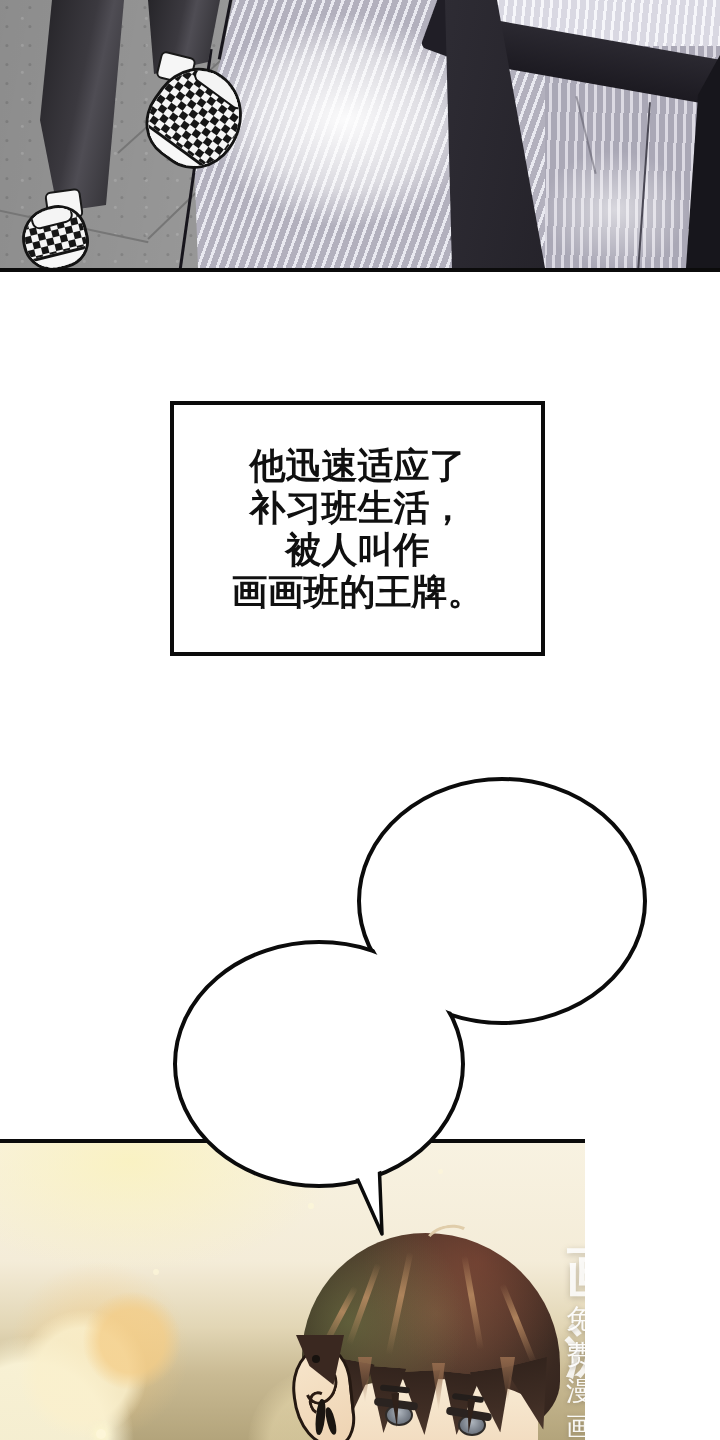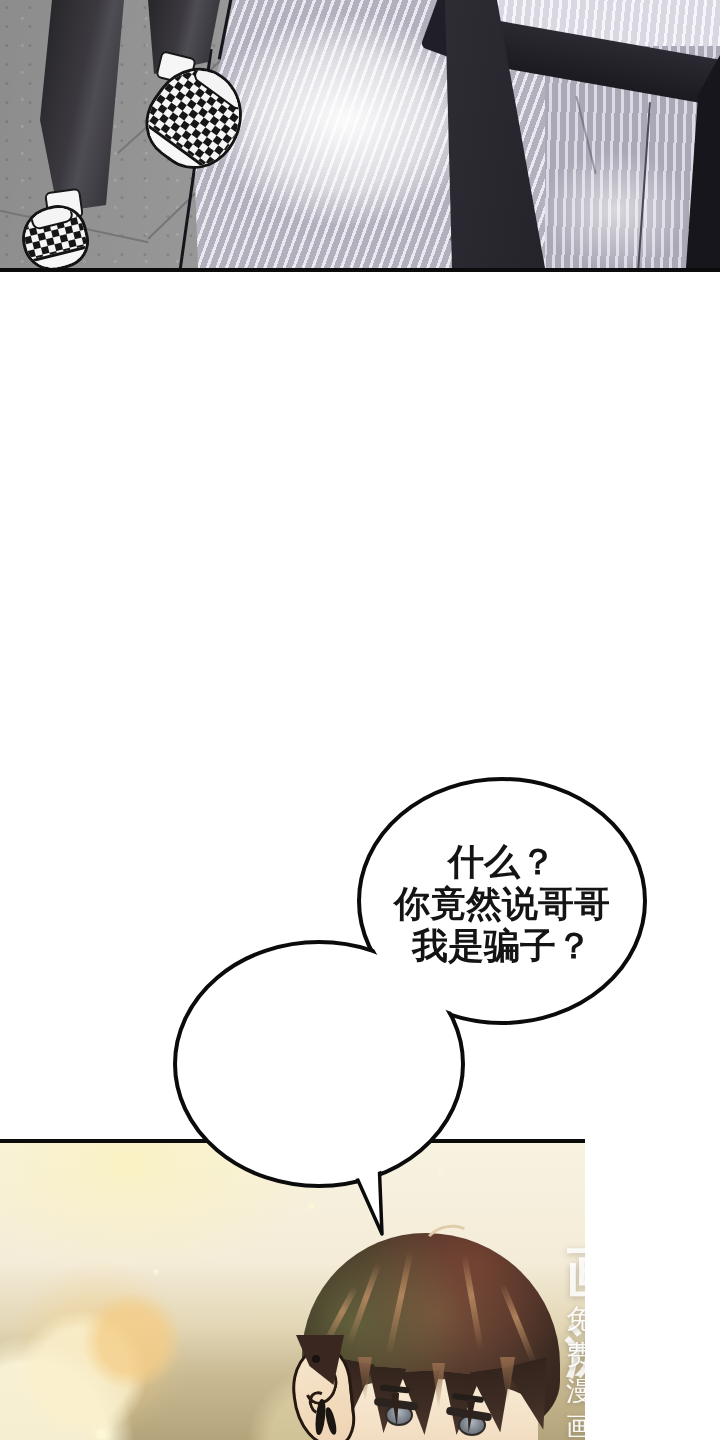--- a/index.html
+++ b/index.html
@@ -207,20 +207,26 @@
       <div class="heel"></div>
       <div class="sole"></div>
     </div>
     <div class="shoe h2">
       <div class="checker"></div>
       <div class="heel"></div>
       <div class="sole"></div>
     </div>
   </div>
 
+  <div class="narration-box">
+    <div class="narration-text">他迅速适应了
+补习班生活，
+被人叫作
+画画班的王牌。</div>
+  </div>
 
   <div class="panel-bottom">
     <div class="bokeh bk1"></div>
     <div class="bokeh bk2"></div>
     <div class="bokeh bk3"></div>
     <div class="bokeh bk4"></div>
     <div class="dot d1"></div>
     <div class="dot d2"></div>
     <div class="dot d3"></div>
     <div class="dot d4"></div>
@@ -267,17 +273,14 @@
     <div class="wm-sub">免费漫画</div>
   </div>
 
   <svg class="bubble-svg" viewBox="0 0 720 1440" xmlns="http://www.w3.org/2000/svg">
     <ellipse cx="502" cy="901" rx="143" ry="122" fill="#ffffff" stroke="#0b0b0b" stroke-width="4"></ellipse>
     <ellipse cx="319" cy="1064" rx="144" ry="122" fill="#ffffff" stroke="#0b0b0b" stroke-width="4"></ellipse>
     <ellipse cx="502" cy="901" rx="140" ry="119" fill="#ffffff"></ellipse>
     <path d="M 348 1158 L 382 1234 L 379 1160 Z" fill="#ffffff" stroke="#0b0b0b" stroke-width="3.5" stroke-linejoin="round"></path>
     <ellipse cx="319" cy="1064" rx="141" ry="119" fill="#ffffff"></ellipse>
   </svg>
-  <div class="bubble-text b1">什么？
-你竟然说哥哥
-我是骗子？</div>
 
 </div>
 
 </body></html>

